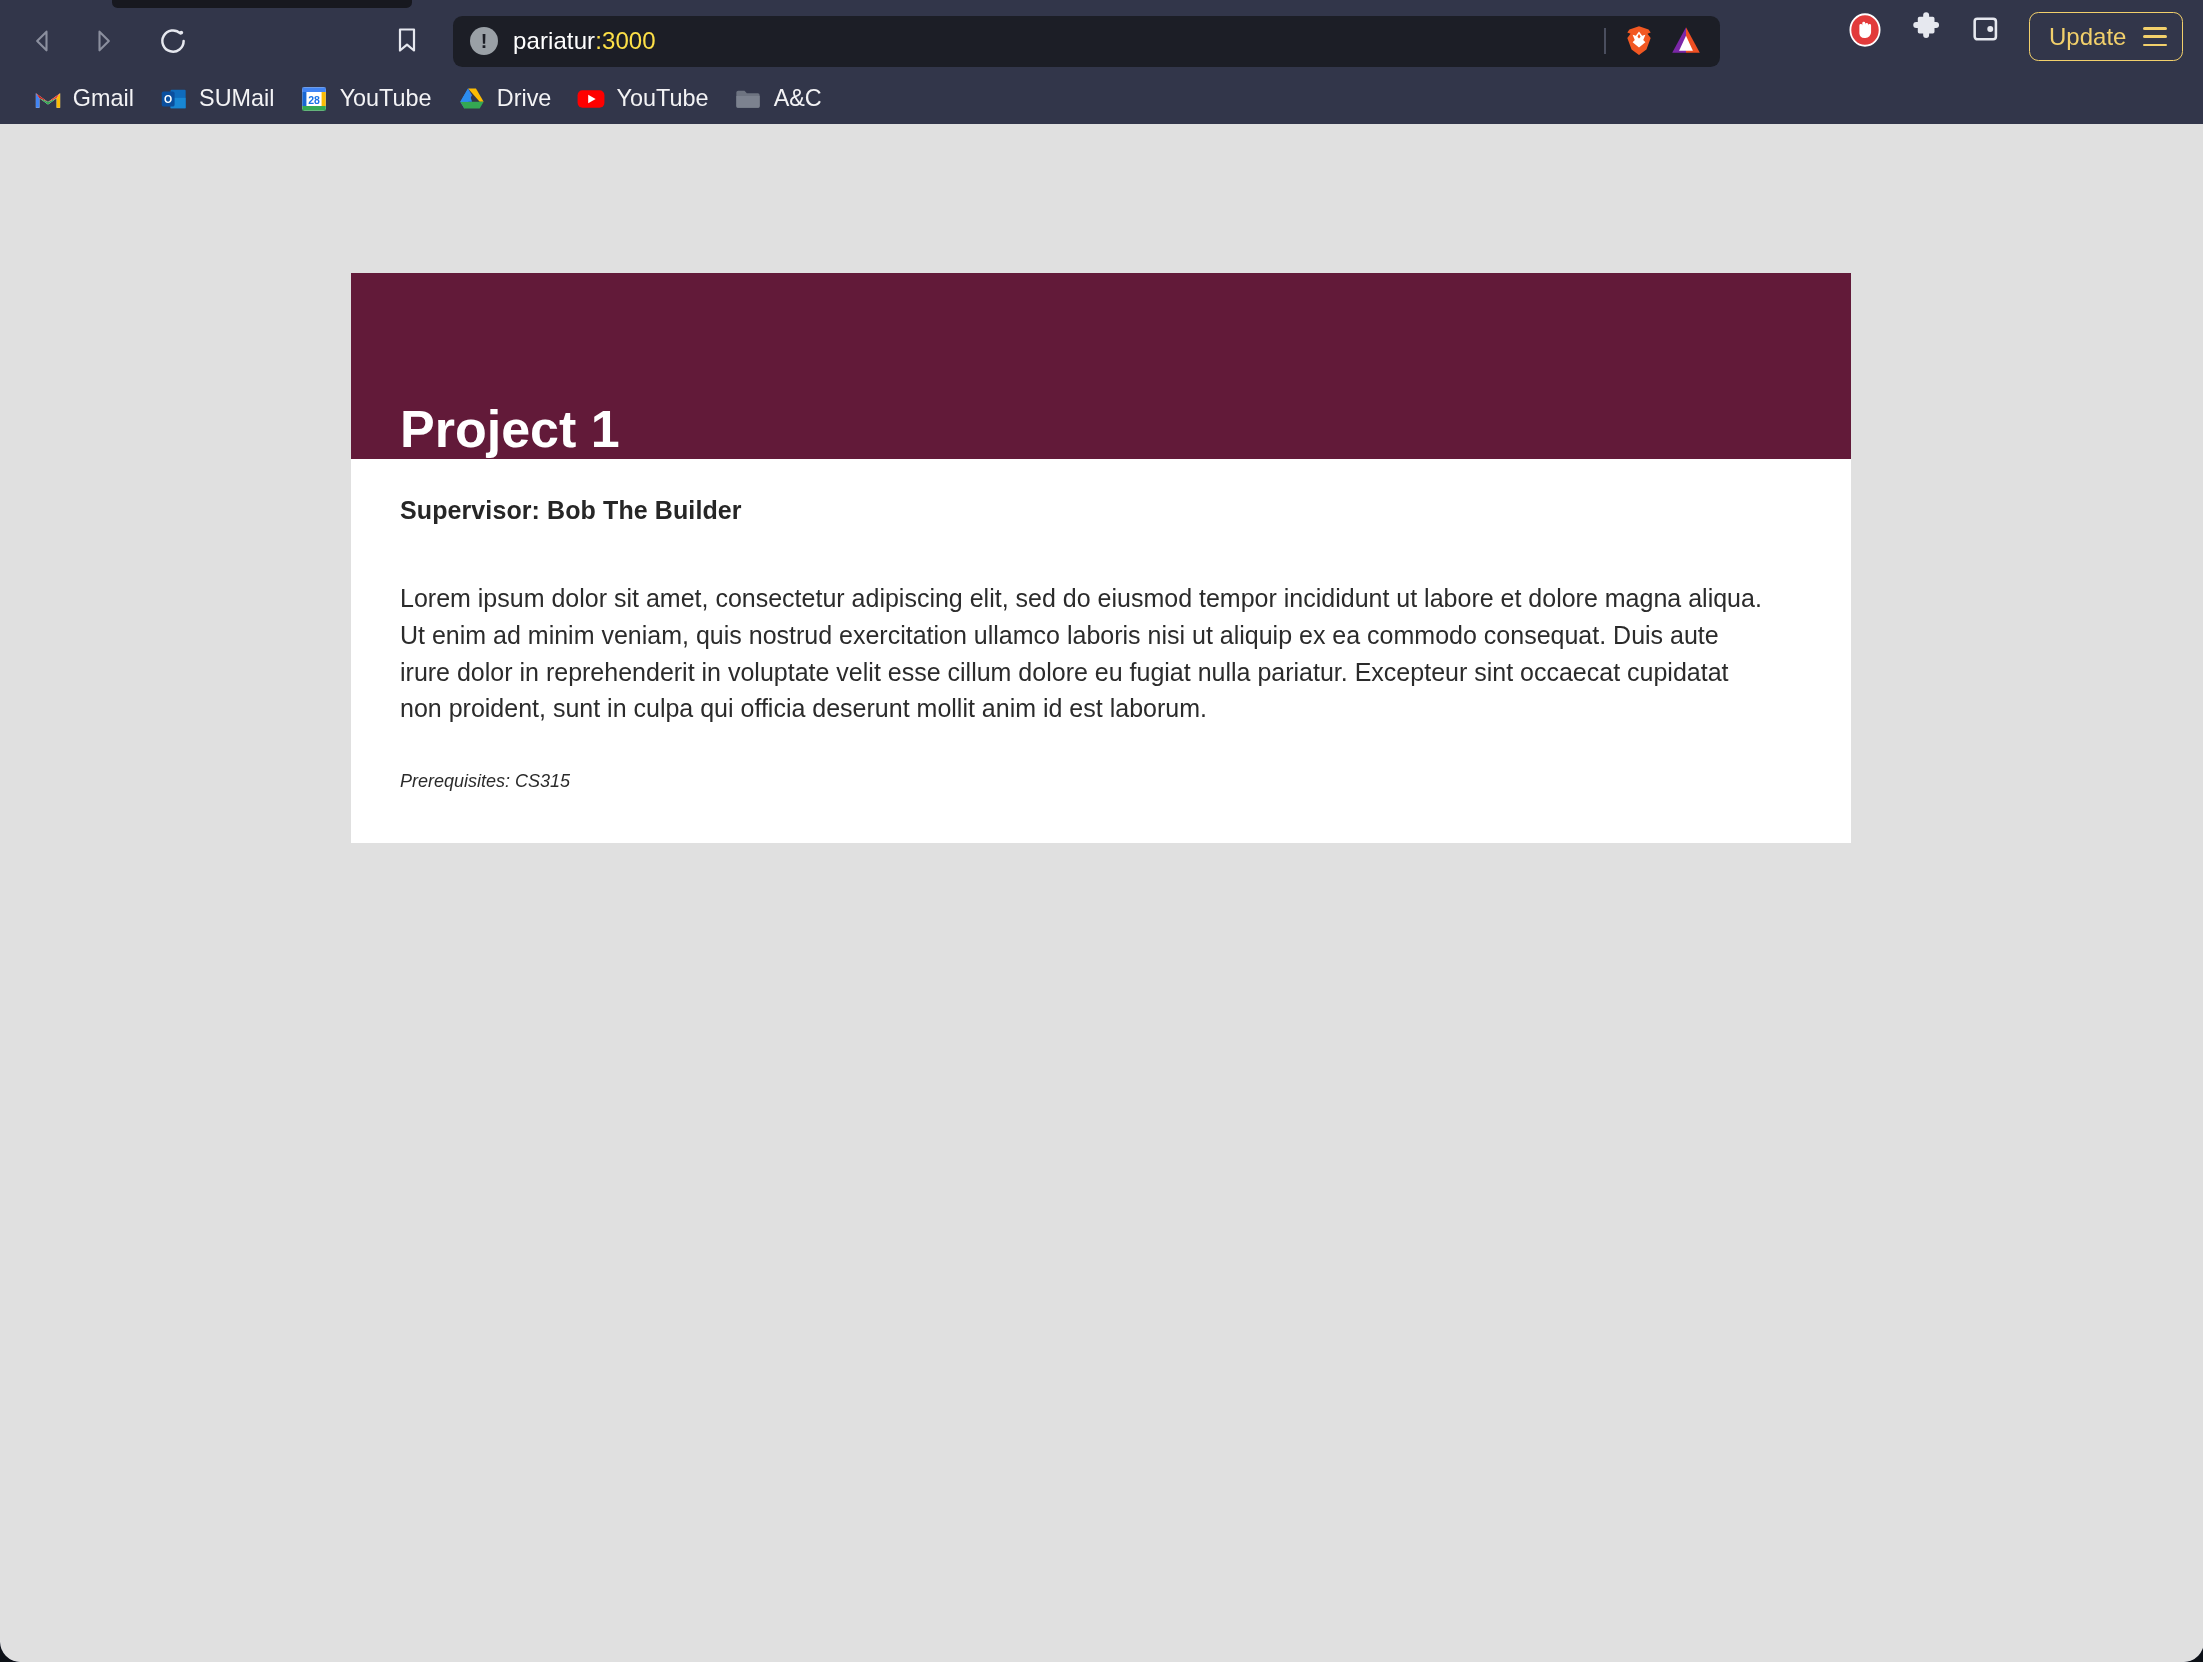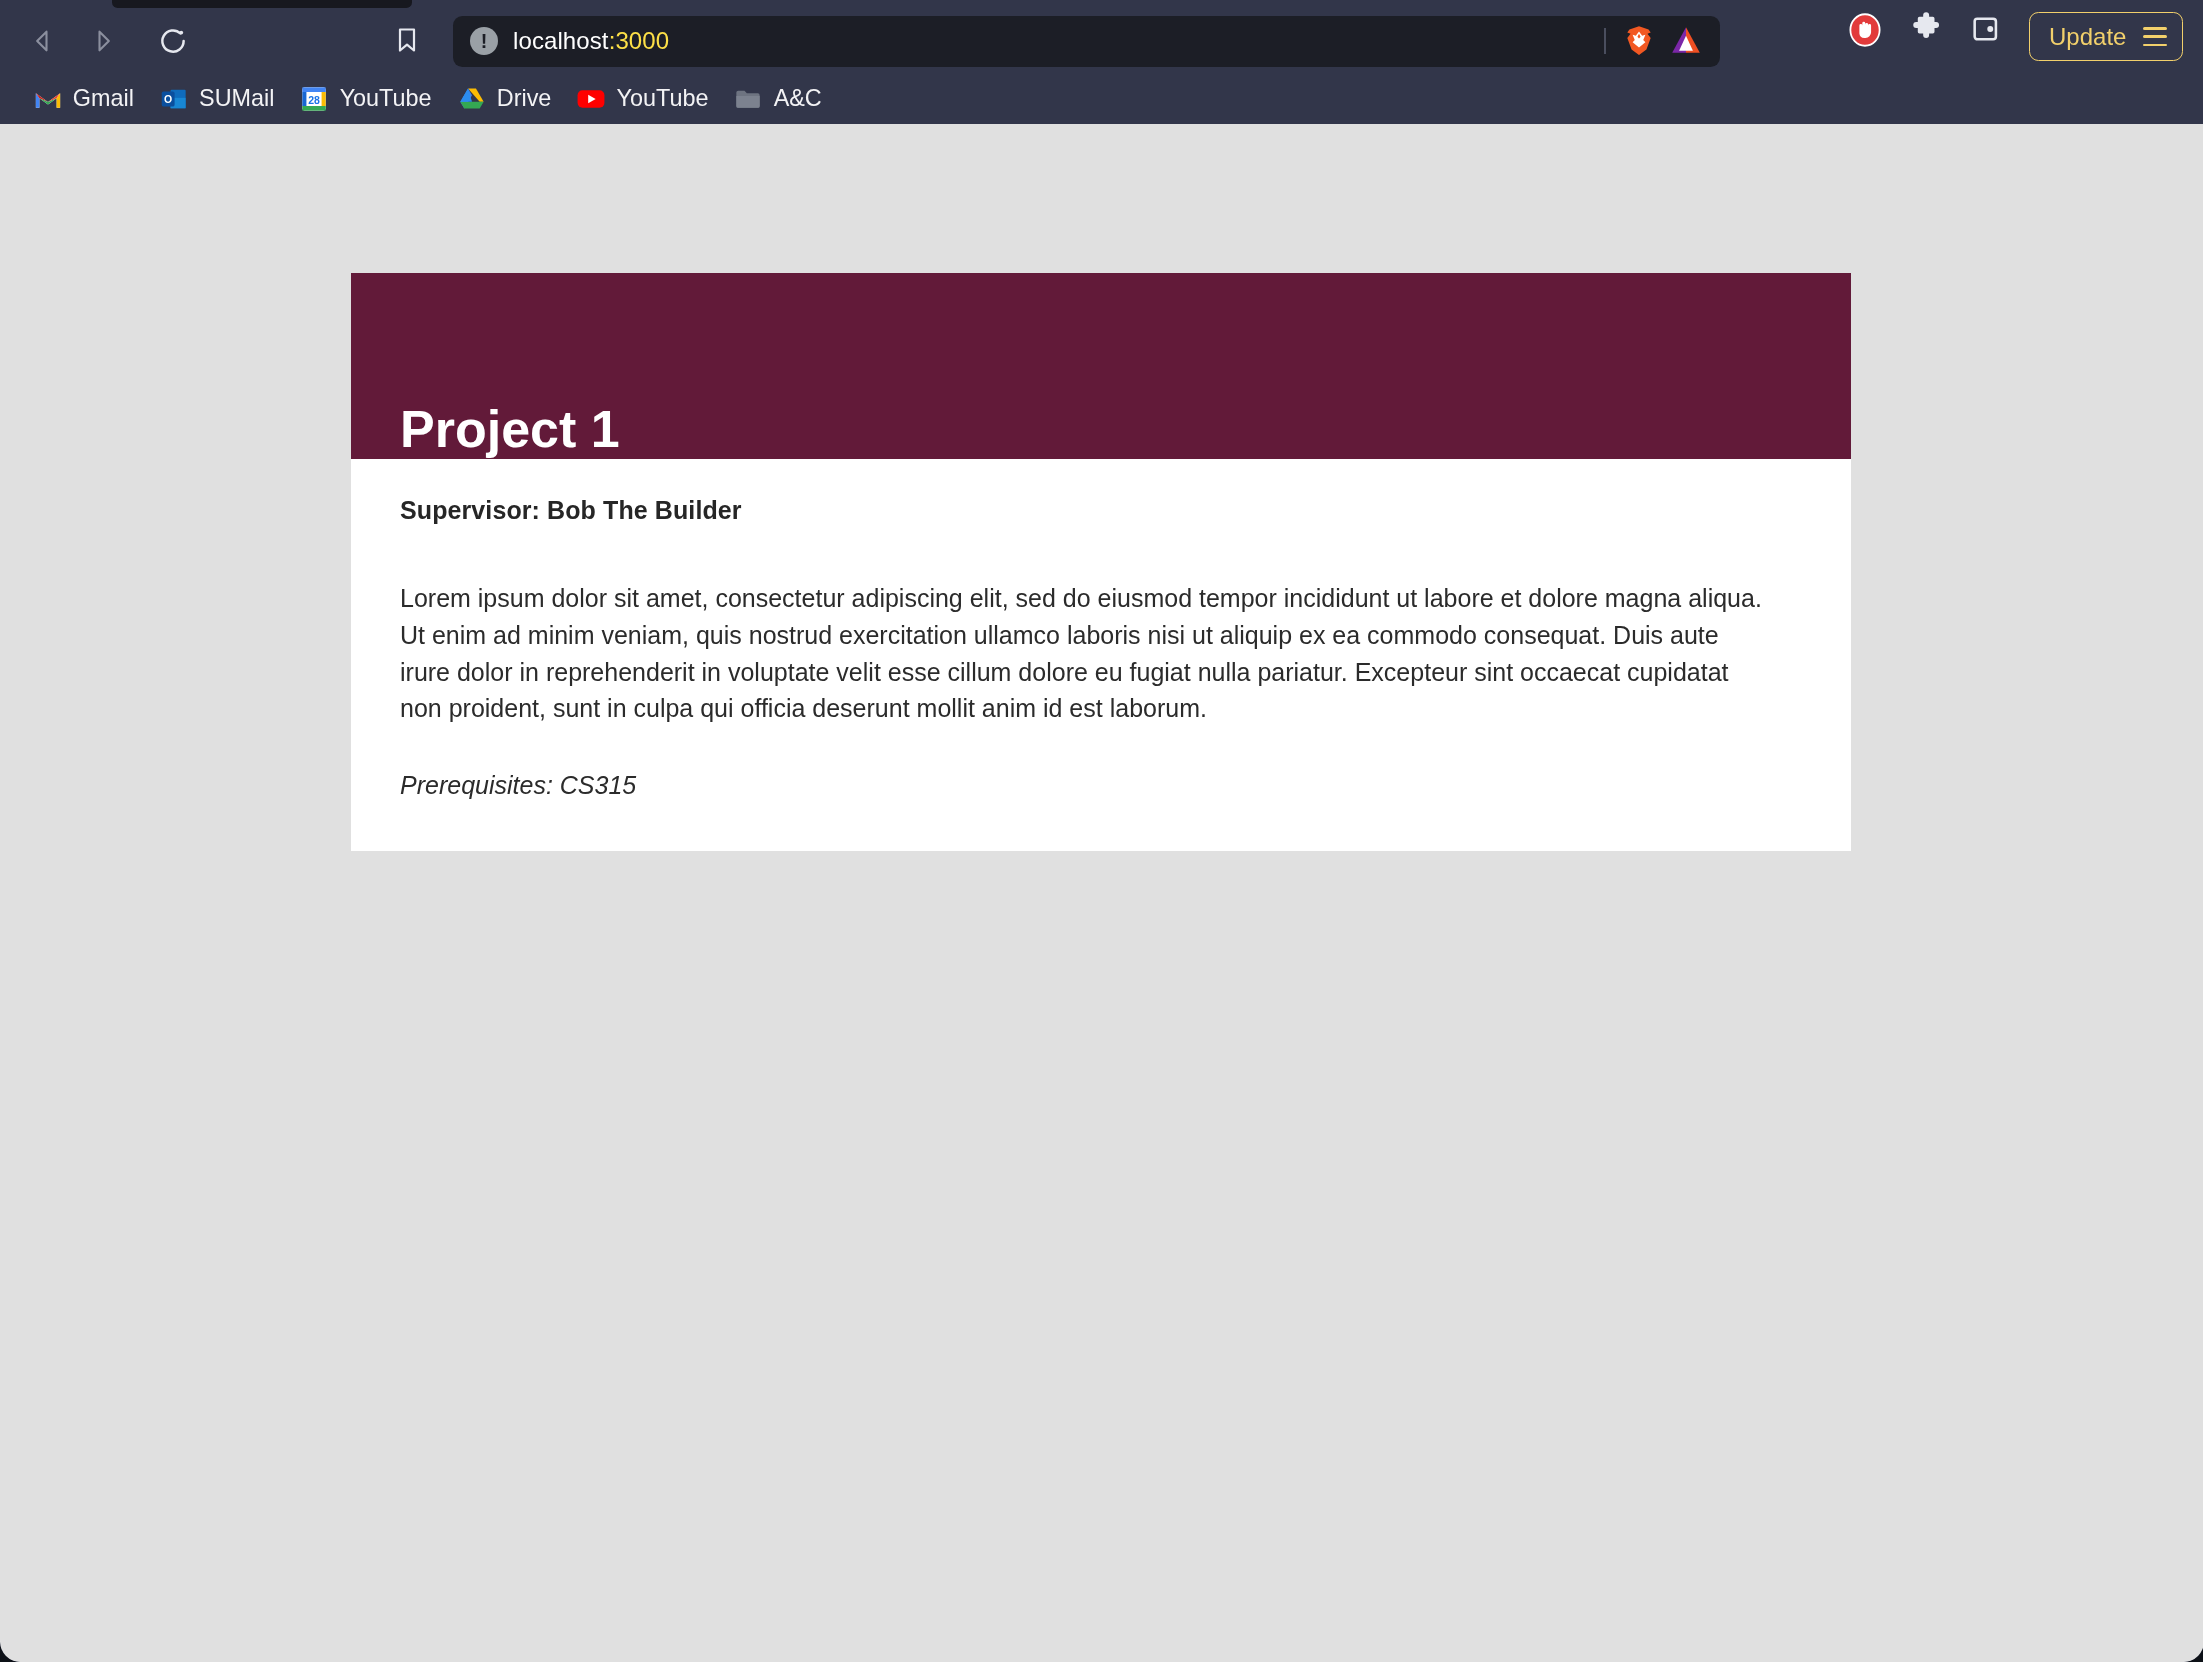--- a/index.html
+++ b/index.html
@@ -223,21 +223,21 @@
 
   #description-text {
     font-size: 25px;
     color: #2b2b2b;
     line-height: 1.47;
     margin-bottom: 44px;
     max-width: 1368px;
   }
 
   #prerequisites-line {
-    font-size: 25px;
+    font-size: 18px;
     font-style: italic;
     color: #2b2b2b;
   }
 </style>
 </head>
 <body>
 
 <div id="browser-window">
 
   <div id="tab-strip">
@@ -278,21 +278,21 @@
         </svg>
       </span>
     </div>
 
     <div id="omnibox-wrap">
       <div id="omnibox">
         <div id="site-info-icon">
           <span class="bang">!</span>
         </div>
         <div id="url-text">
-          <span>localhost</span><span class="port">:3000</span>
+          <span>pariatur</span><span class="port">:3000</span>
         </div>
 
         <div id="omnibox-right">
           <div id="omnibox-divider"></div>
 
           <span>
             <svg width="34" height="34" viewBox="0 0 32 32">
               <path d="M16 3 L25 6 L27 9 L24 10 L27 14 L23 25 L16 30 L9 25 L5 14 L8 10 L5 9 L7 6 Z" fill="#f25822"></path>
               <path d="M16 8 L13 12 L10 11 L12 16 L10 18 L16 23 L22 18 L20 16 L22 11 L19 12 Z" fill="#ffffff"></path>
               <path d="M16 10 L14.5 13 L16 14.5 L17.5 13 Z" fill="#f25822"></path>

